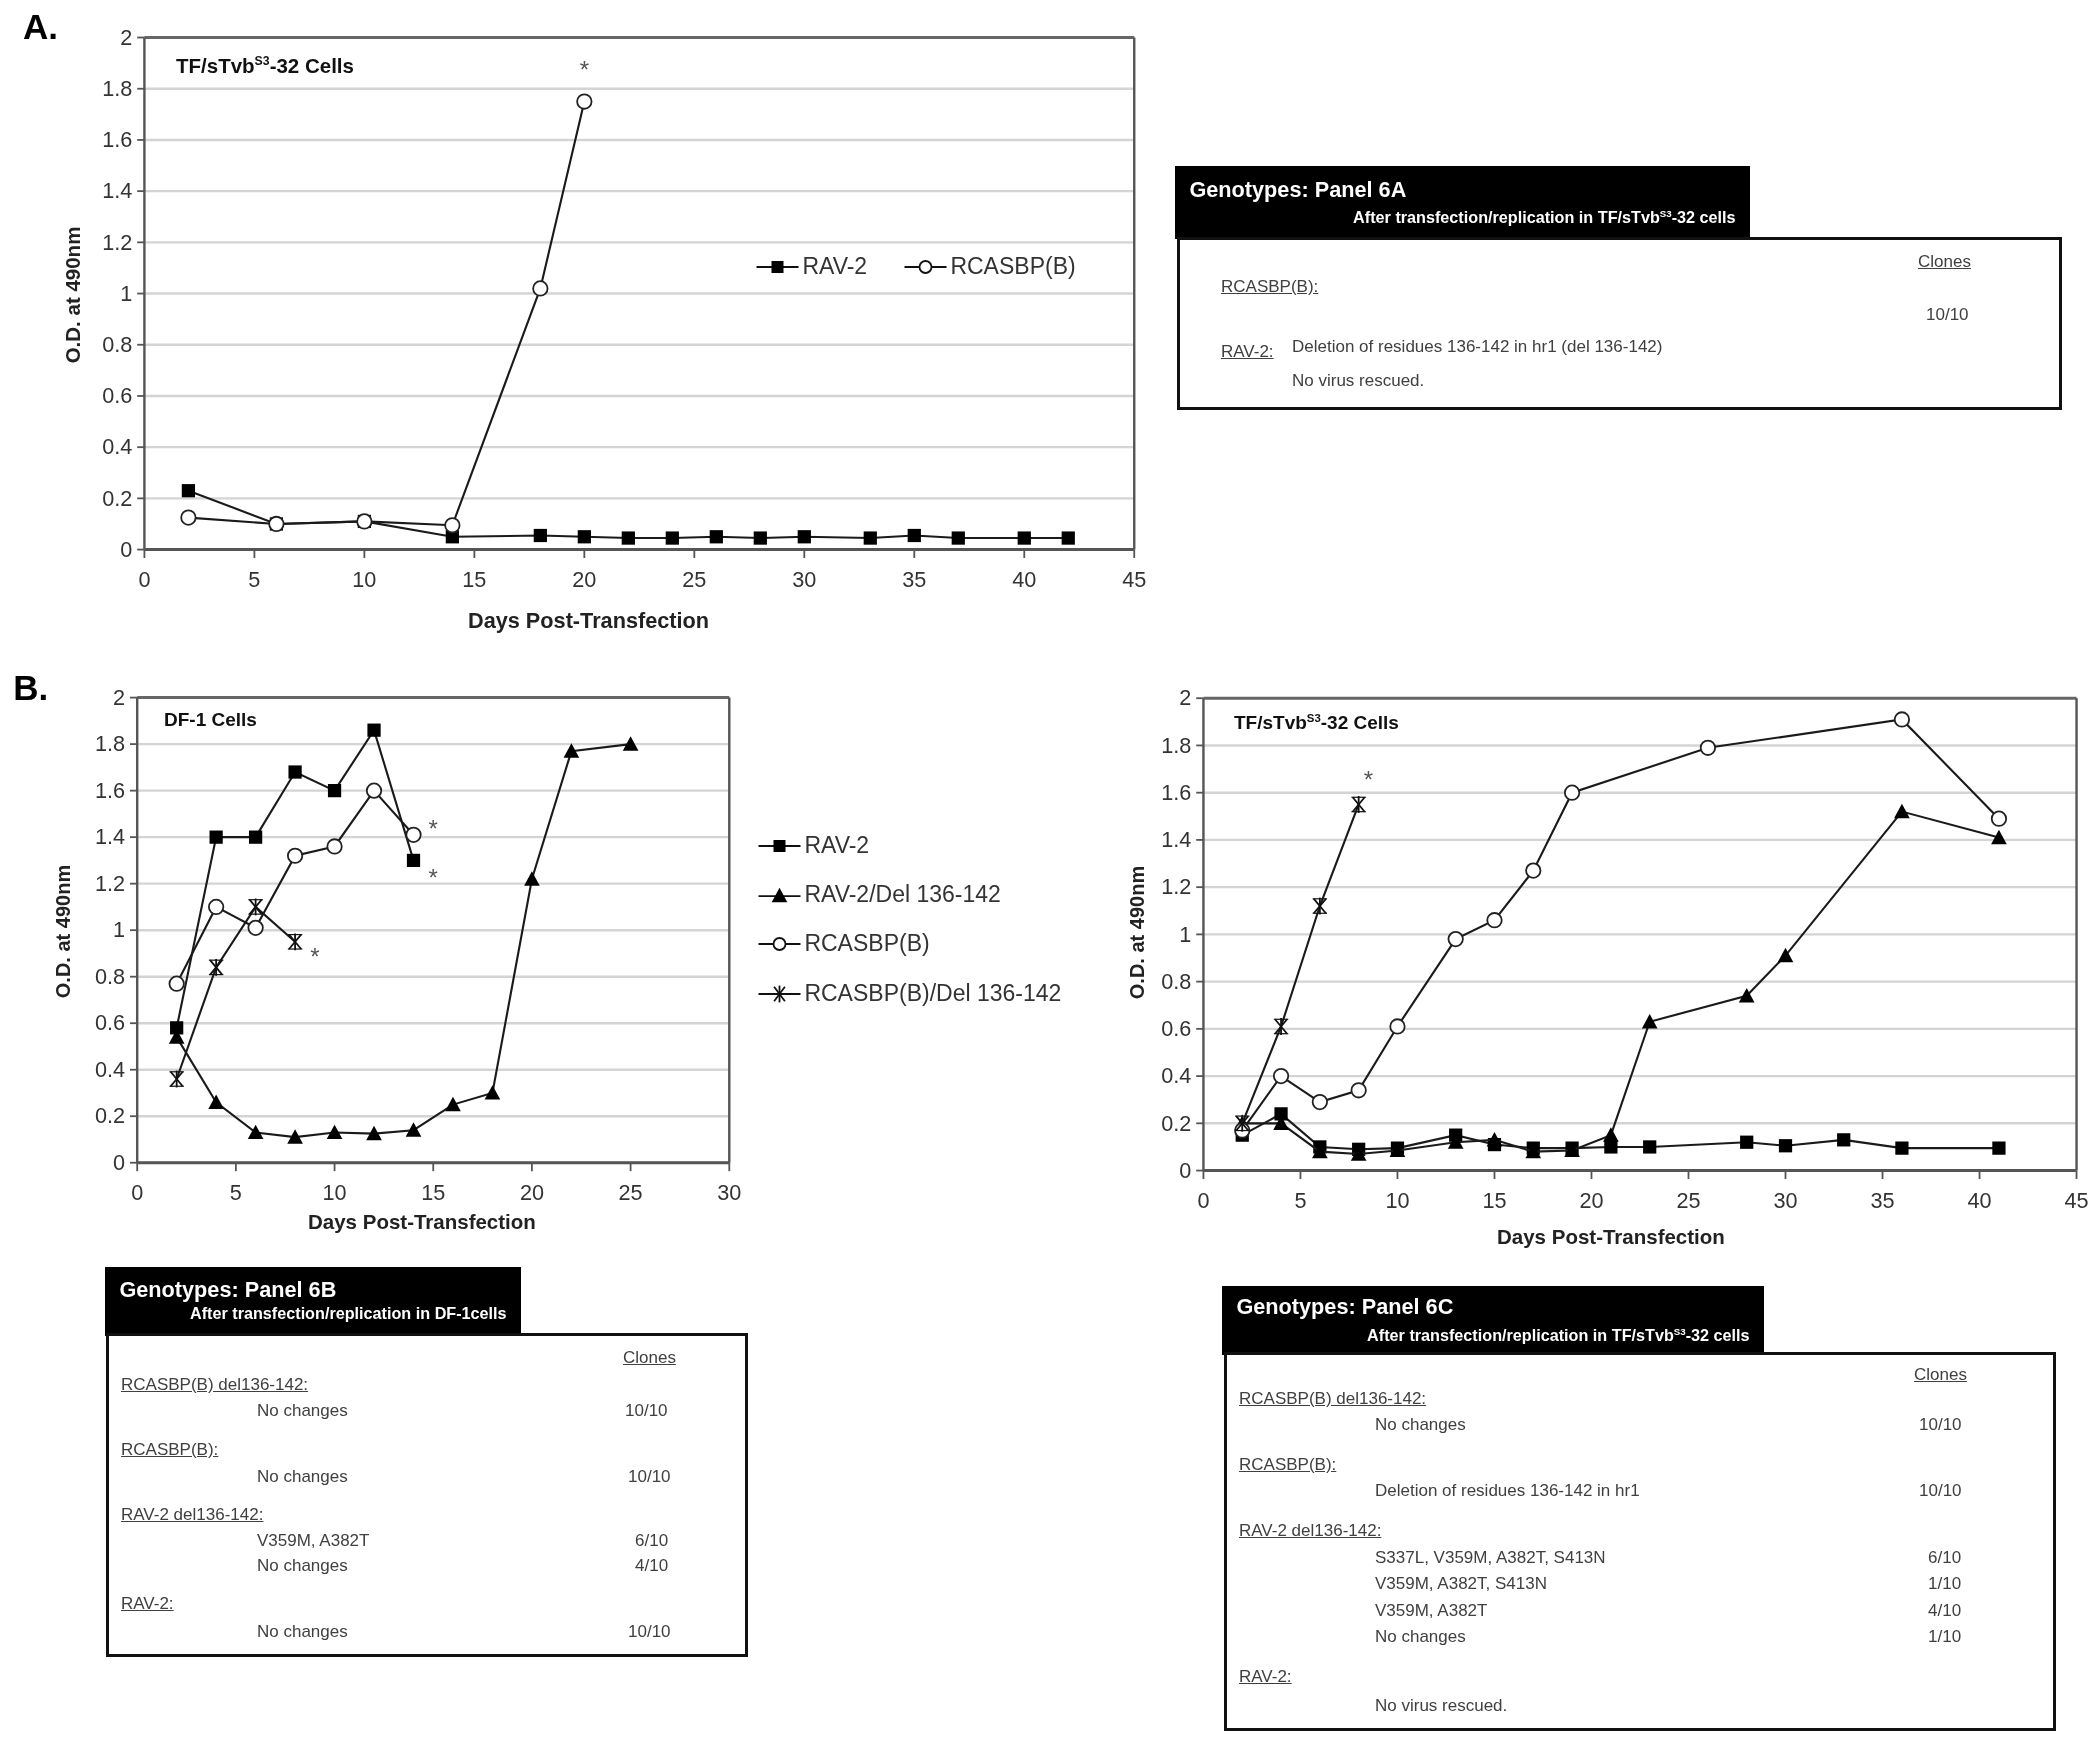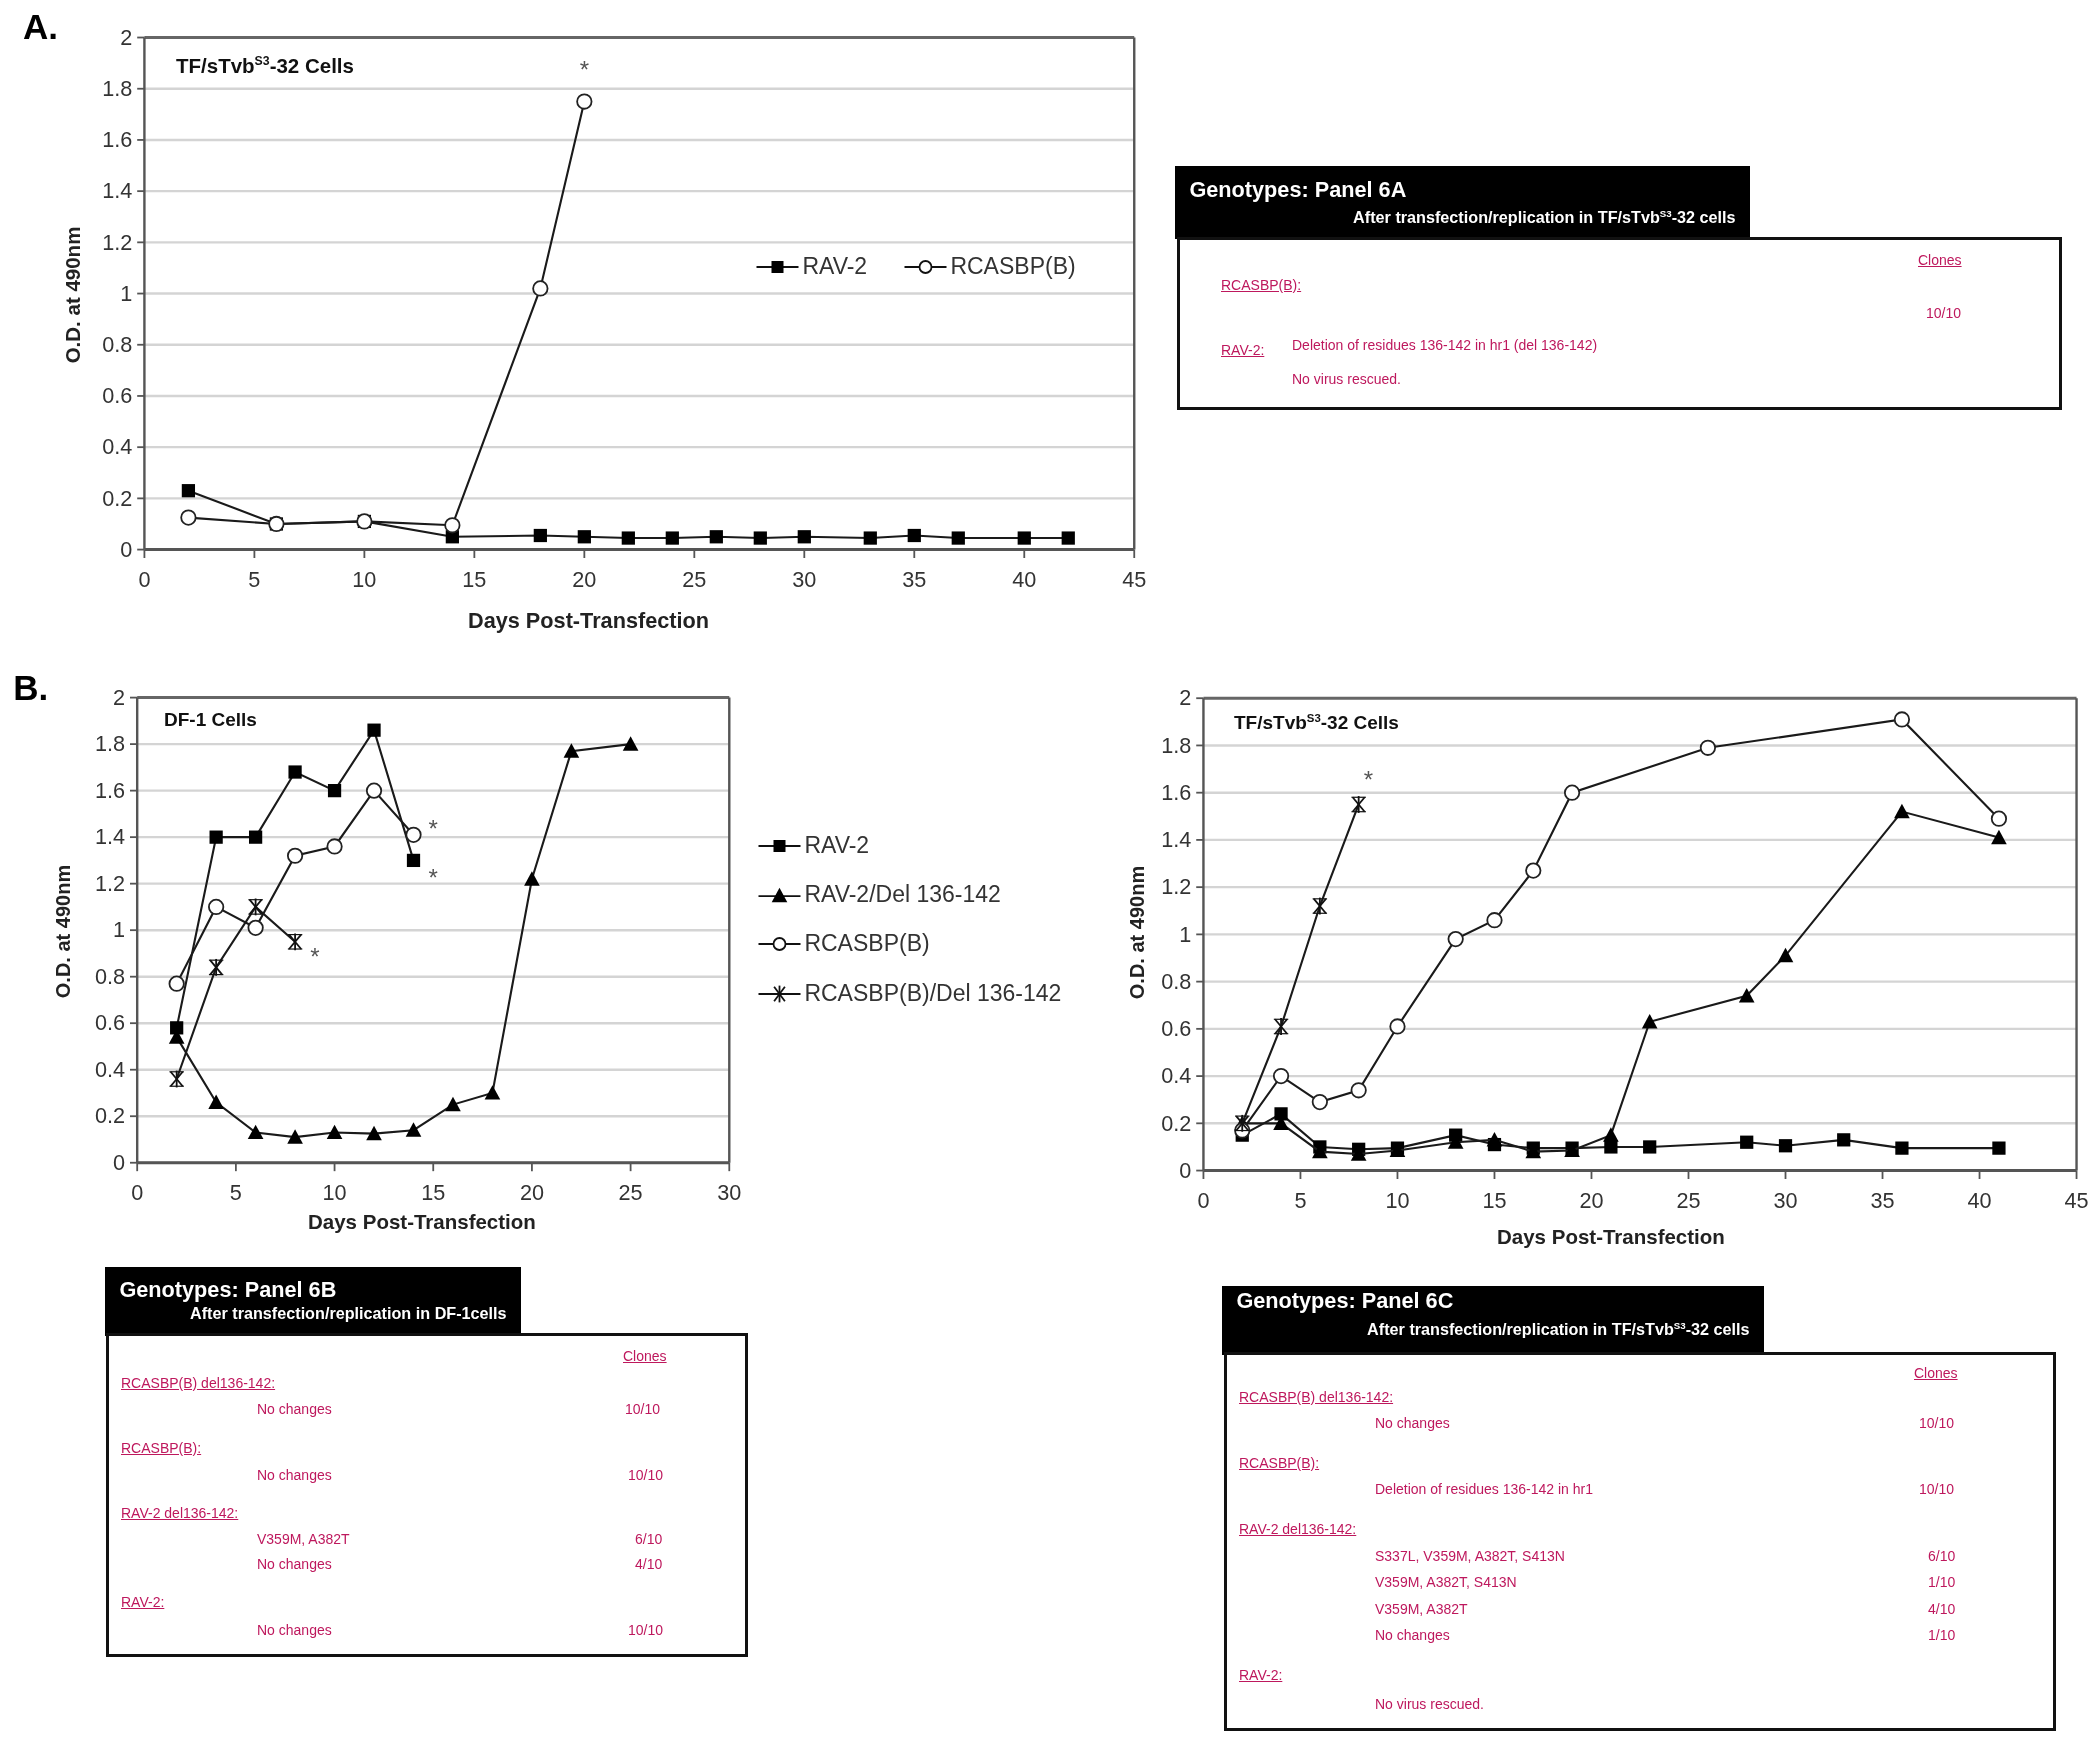--- a/index.html
+++ b/index.html
@@ -9,21 +9,21 @@
   svg.chart { position: absolute; left: 0; top: 0; overflow: visible; }
   .tick { font-size: 36px; fill: #333; font-family: "Liberation Sans", sans-serif; }
   .star { font-size: 40px; fill: #555; font-family: "Liberation Sans", sans-serif; }
   .legend { position: absolute; font-size: 23px; color: #333; }
   .legend-item { position: absolute; white-space: nowrap; display: flex; align-items: center; }
   .legend-item svg { margin-right: 2.4px; }
   .geno-header { position: absolute; background: #000; color: #fff; padding: 10.8px 14.4px 0 14.4px; box-sizing: border-box; }
   .geno-title { font-size: 21.7px; font-weight: bold; display: block; line-height: 26.5px; }
   .geno-sub { font-size: 16.2px; font-weight: bold; display: block; line-height: 21.7px; text-align: right; }
   .geno-body { position: absolute; border: 3px solid #111; background: #fff; box-sizing: border-box; }
-  .geno-line { position: absolute; font-size: 14px; color: #be185d; white-space: nowrap; }
+  .geno-line { position: absolute; font-size: 17px; color: #404040; white-space: nowrap; }
   .u { text-decoration: underline; }
   sup { font-size: 0.6em; }
 </style>
 </head>
 <body>
 
 <div class="panel-letter" style="left:23px; top:7.2px;">A.</div>
 <div class="panel-letter" style="left:13.2px; top:668px;">B.</div>
 
 <svg class="chart" id="chart-a" width="2097" height="1740" viewBox="0 0 3485 2891">
@@ -469,21 +469,21 @@
   <div class="geno-line u" style="left:12px; top:169px;">RAV-2 del136-142:</div>
   <div class="geno-line" style="left:148px; top:195px;">V359M, A382T</div>
   <div class="geno-line" style="left:526px; top:195px;">6/10</div>
   <div class="geno-line" style="left:148px; top:220px;">No changes</div>
   <div class="geno-line" style="left:526px; top:220px;">4/10</div>
   <div class="geno-line u" style="left:12px; top:258px;">RAV-2:</div>
   <div class="geno-line" style="left:148px; top:286px;">No changes</div>
   <div class="geno-line" style="left:519px; top:286px;">10/10</div>
 </div>
 
-<div class="geno-header" style="left:1222px; top:1286px; width:542px; height:69px; padding-top:2px;">
+<div class="geno-header" style="left:1222px; top:1286px; width:542px; height:69px; padding-top:8px;">
   <span class="geno-title">Genotypes: Panel 6C</span>
   <span class="geno-sub"><span>After transfection/replication in TF/sTvb</span><sup>S3</sup><span>-32 cells</span></span>
 </div>
 <div class="geno-body" style="left:1224px; top:1352px; width:832px; height:379px;">
   <div class="geno-line u" style="left:687px; top:9.6px;">Clones</div>
   <div class="geno-line u" style="left:12px; top:34px;">RCASBP(B) del136-142:</div>
   <div class="geno-line" style="left:148px; top:60px;">No changes</div>
   <div class="geno-line" style="left:692px; top:60px;">10/10</div>
   <div class="geno-line u" style="left:12px; top:100px;">RCASBP(B):</div>
   <div class="geno-line" style="left:148px; top:126px;">Deletion of residues 136-142 in hr1</div>

